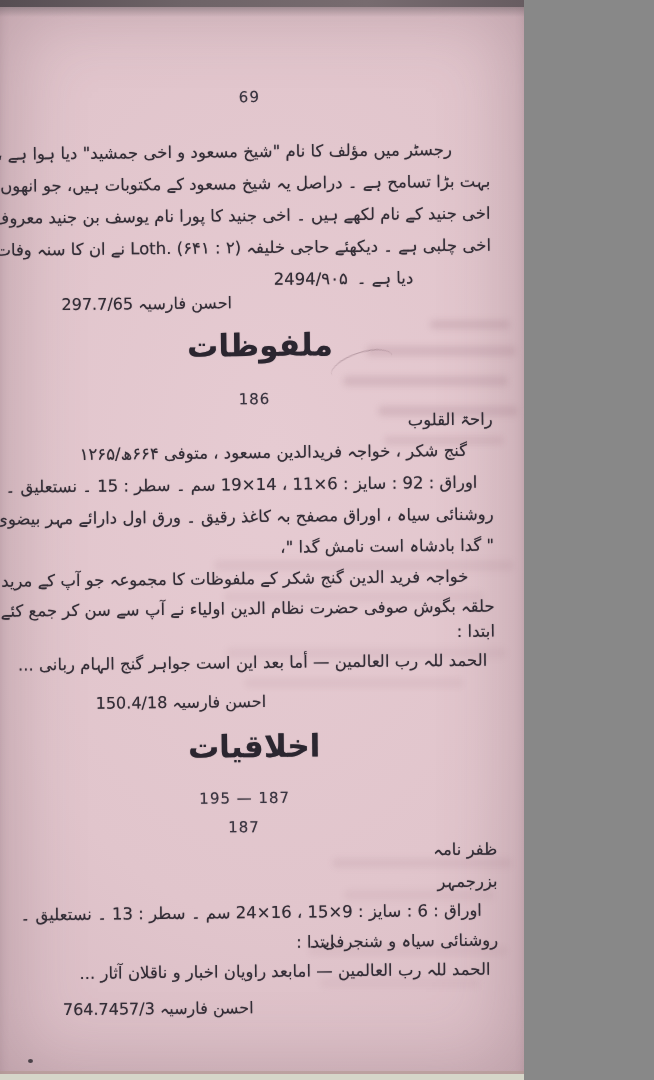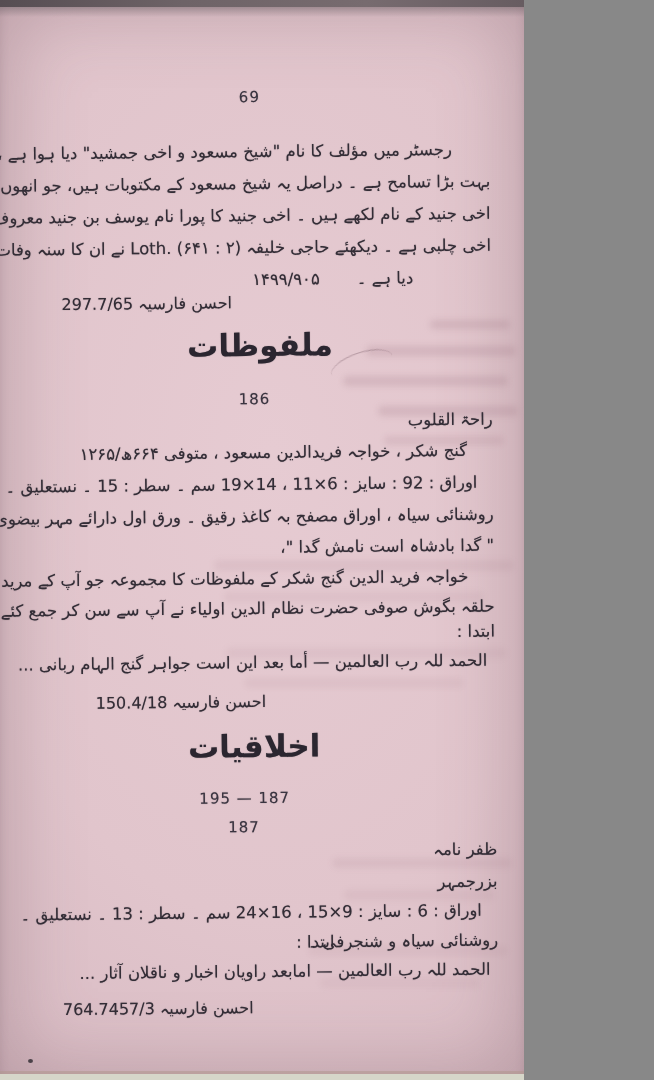--- a/index.html
+++ b/index.html
@@ -32,21 +32,21 @@
     text-shadow:0 0 1px rgba(51,45,54,0.5);}
   .ghost{position:absolute;background:rgba(155,114,129,0.22);border-radius:5px;
     filter:blur(3px);pointer-events:none;}
   .crease{position:absolute;width:64px;height:26px;border:none;
     border-top:1.5px solid rgba(125,96,107,0.45);border-radius:50%;
     transform:rotate(-18deg);filter:blur(0.7px);}
   .speck{position:absolute;width:5px;height:4px;background:#4a4148;border-radius:50%;
     filter:blur(0.4px);}
   .flexline{display:flex;direction:ltr;gap:9px;justify-content:flex-start;}
   .flexline .n{direction:ltr;}
-  .flexline .t{direction:rtl;margin-left:28px;}
+  .flexline .t{direction:rtl;}
 </style>
 </head>
 <body>
 
 <div class="page">
 
   <div class="ghost" style="top:320px;right:14px;width:80px;height:9px;"></div>
   <div class="ghost" style="top:346px;right:8px;width:150px;height:10px;"></div>
   <div class="ghost" style="top:376px;right:16px;width:165px;height:10px;"></div>
   <div class="ghost" style="top:406px;right:6px;width:140px;height:10px;"></div>
@@ -64,21 +64,21 @@
 
   <div class="content">
 
     <div class="center num" style="top:88px;right:16px;">69</div>
 
     <div class="line" style="top:140px;text-indent:38px;">رجسٹر میں مؤلف کا نام "شیخ مسعود و اخی جمشید" دیا ہوا ہے ، جو</div>
     <div class="line" style="top:172px;">بہت بڑا تسامح ہے ۔ دراصل یہ شیخ مسعود کے مکتوبات ہیں، جو انھوں نے</div>
     <div class="line" style="top:204px;">اخی جنید کے نام لکھے ہیں ۔ اخی جنید کا پورا نام یوسف بن جنید معروف بہ</div>
     <div class="line" style="top:236px;">اخی چلبی ہے ۔ دیکھئے حاجی خلیفہ (۲ : ۶۴۱) .Loth نے ان کا سنہ وفات</div>
     <div class="line flexline" style="top:268px;left:auto;right:108px;">
-      <span class="n">۱۴۹۹/۹۰۵</span>
+      <span class="n">2494/۹۰۵</span>
       <span class="t">دیا ہے ۔</span>
     </div>
     <div class="shelf" style="top:293px;left:64px;">
       <span>احسن فارسیہ</span>
       <span>297.7/65</span>
     </div>
 
     <div class="center heading" style="top:327px;">ملفوظات</div>
     <div class="center num" style="top:390px;right:12px;">186</div>
 

